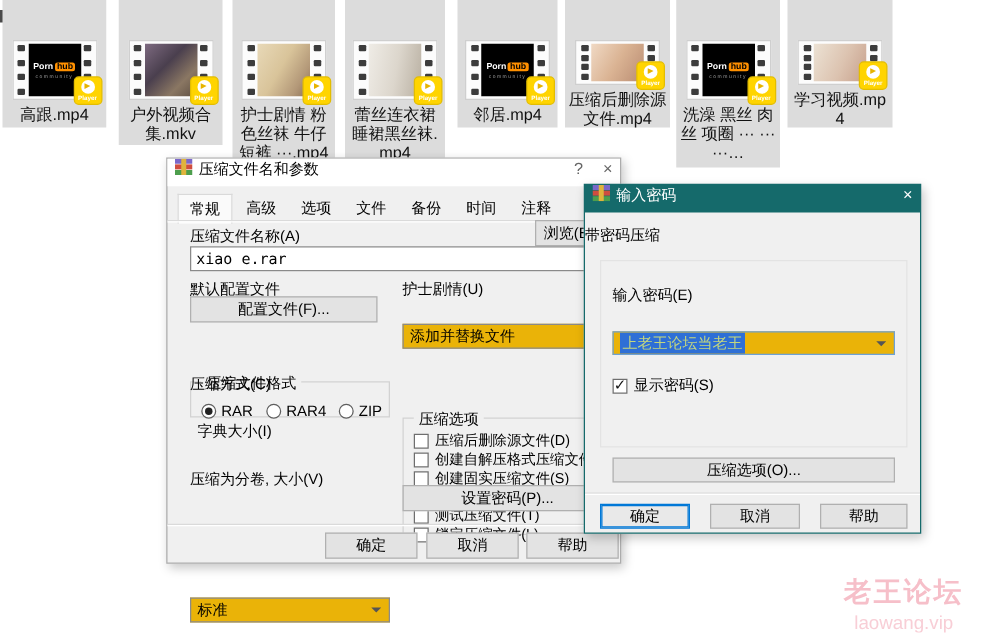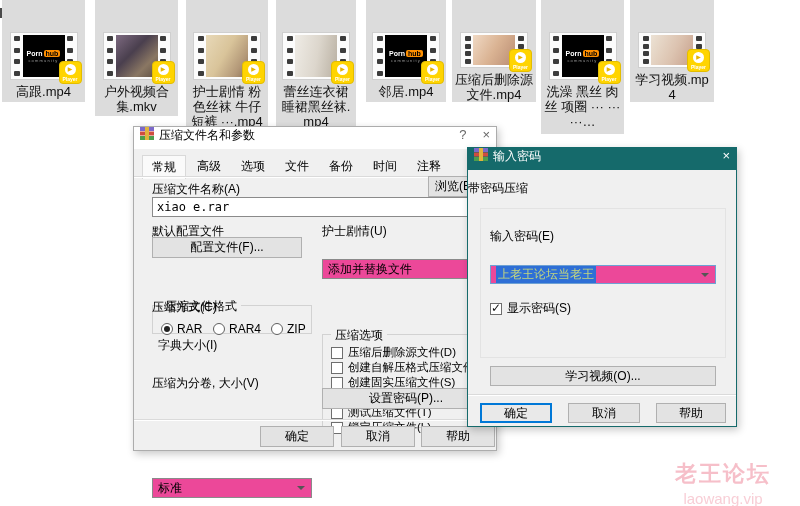--- a/index.html
+++ b/index.html
@@ -41,21 +41,21 @@
   .tb { height:22px; display:flex; align-items:flex-start; gap:5px; padding:0 6px; font-size:12px; }
   #rar .tb { background:#ffffff; color:#000; }
   #pwd .tb { background:#156a6b; color:#fff; }
   .tb .ctl { margin-left:auto; display:flex; gap:16px; font-size:13px; }
   #rar .tb .ctl span { color:#666; }
   #pwd .tb .ctl span { color:#fff; }
   .abs { position:absolute; }
   .lbl { font-size:12px; white-space:nowrap; }
   .txt { background:#fff; border:1px solid #8a8a8a; height:20px; display:flex; align-items:center;
          padding:0 4px; font-family:"DejaVu Sans Mono","Liberation Mono",monospace; font-size:12px; }
-  .combo { background:#ec4899; border:1px solid #8a8a8a; height:20px; display:flex; align-items:center;
+  .combo { background:#eab308; border:1px solid #8a8a8a; height:20px; display:flex; align-items:center;
            padding:0 18px 0 5px; position:relative; font-size:12px; white-space:nowrap; overflow:hidden; }
   .combo .chev, .chev2 { position:absolute; right:6px; top:50%; margin-top:-2px; width:0; height:0;
            border-left:4px solid transparent; border-right:4px solid transparent; border-top:4px solid #555; }
   .btn { background:#e3e3e3; border:1px solid #b0b0b0; height:21px; display:flex; align-items:center;
          justify-content:center; font-size:12px; white-space:nowrap; overflow:hidden; }
   .btn.def { border:1px solid #0078d7; box-shadow:0 0 0 1px #0078d7 inset; background:#e9e9e9; }
   .gb { border:1px solid #d2d2d2; position:relative; }
   .gb > .gl { position:absolute; top:-8px; left:8px; background:#f0f0f0; padding:0 4px; font-size:12px; }
   .radio { width:12px; height:12px; border:1px solid #5f5f5f; border-radius:50%; background:#fff;
            display:inline-block; position:relative; vertical-align:-2px; margin-right:4px; }
@@ -384,21 +384,21 @@
   <div class="abs combo pwcombo" style="left:22px;top:95px;width:226px;height:19px">
     <span class="sel-text">上老王论坛当老王</span>
     <span class="chev"></span>
   </div>
 
   <span class="cbrow" style="left:22px;top:152px">
       <span class="cb on"></span>
       <span>显示密码(S)</span>
     </span>
 
-  <div class="abs btn" style="left:22px;top:218px;width:226px;height:20px">学习视频(O)...</div>
+  <div class="abs btn" style="left:22px;top:218px;width:226px;height:20px">压缩选项(O)...</div>
 
   <div class="abs sep" style="top:246px"></div>
   <div class="abs btn def" style="left:12px;top:255px;width:72px;height:20px">确定</div>
   <div class="abs btn" style="left:100px;top:255px;width:72px;height:20px">取消</div>
   <div class="abs btn" style="left:188px;top:255px;width:70px;height:20px">帮助</div>
 </section>
 
 <div id="watermark">
   <div class="w1">老王论坛</div>
   <div class="w2">laowang.vip</div>

